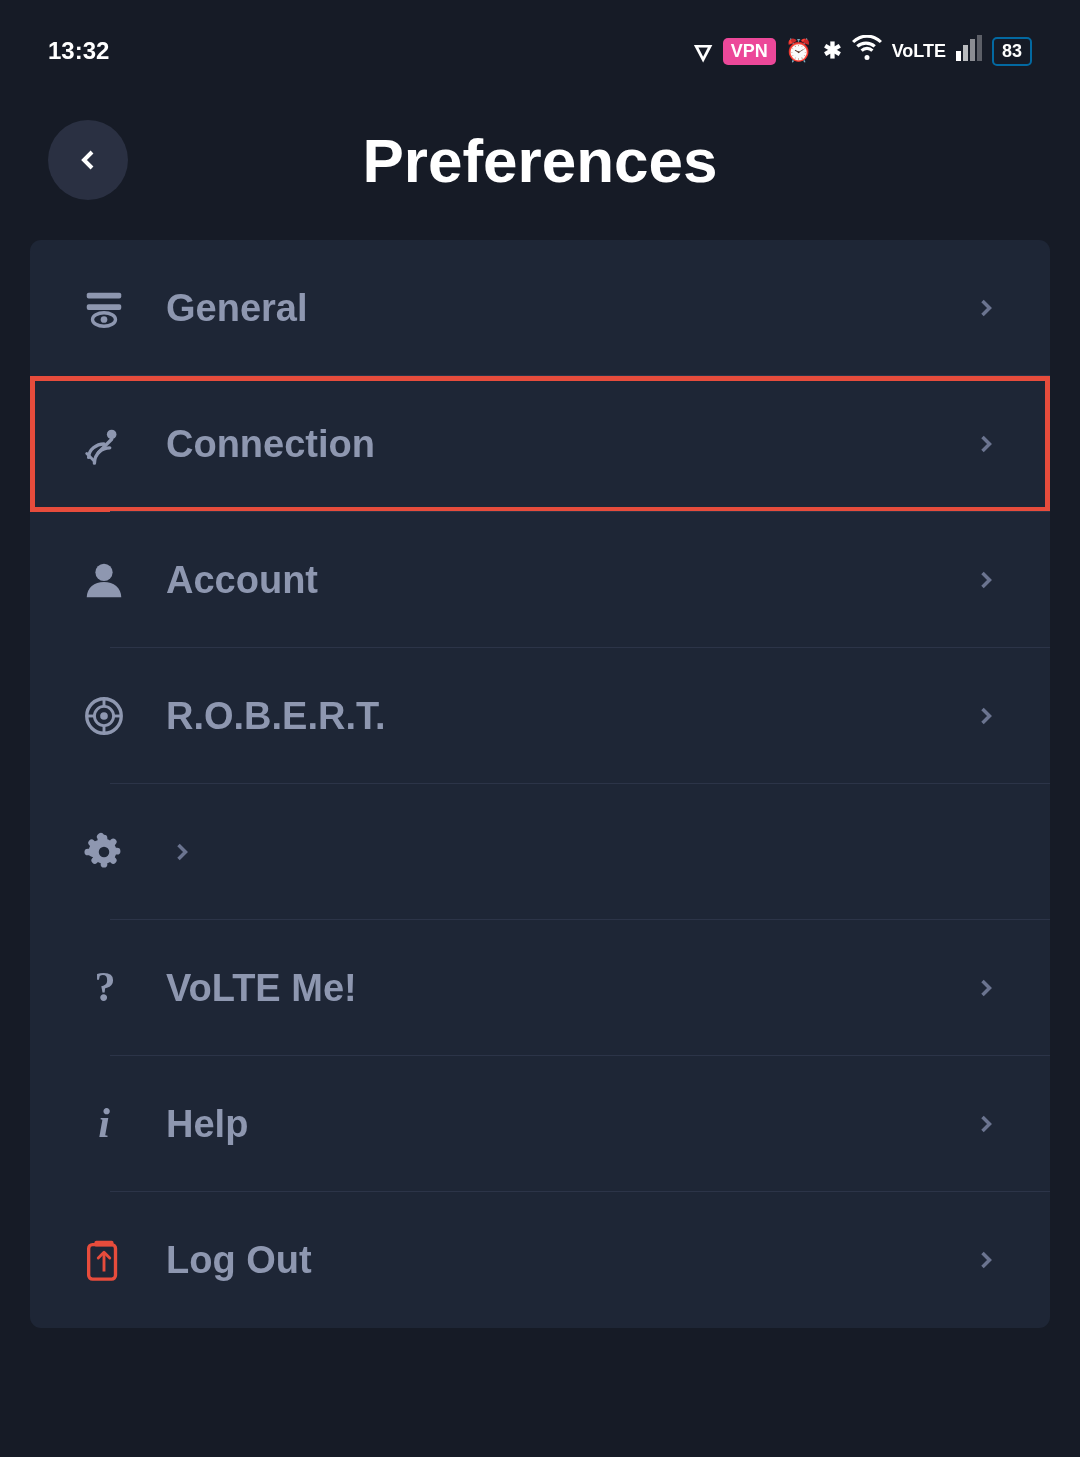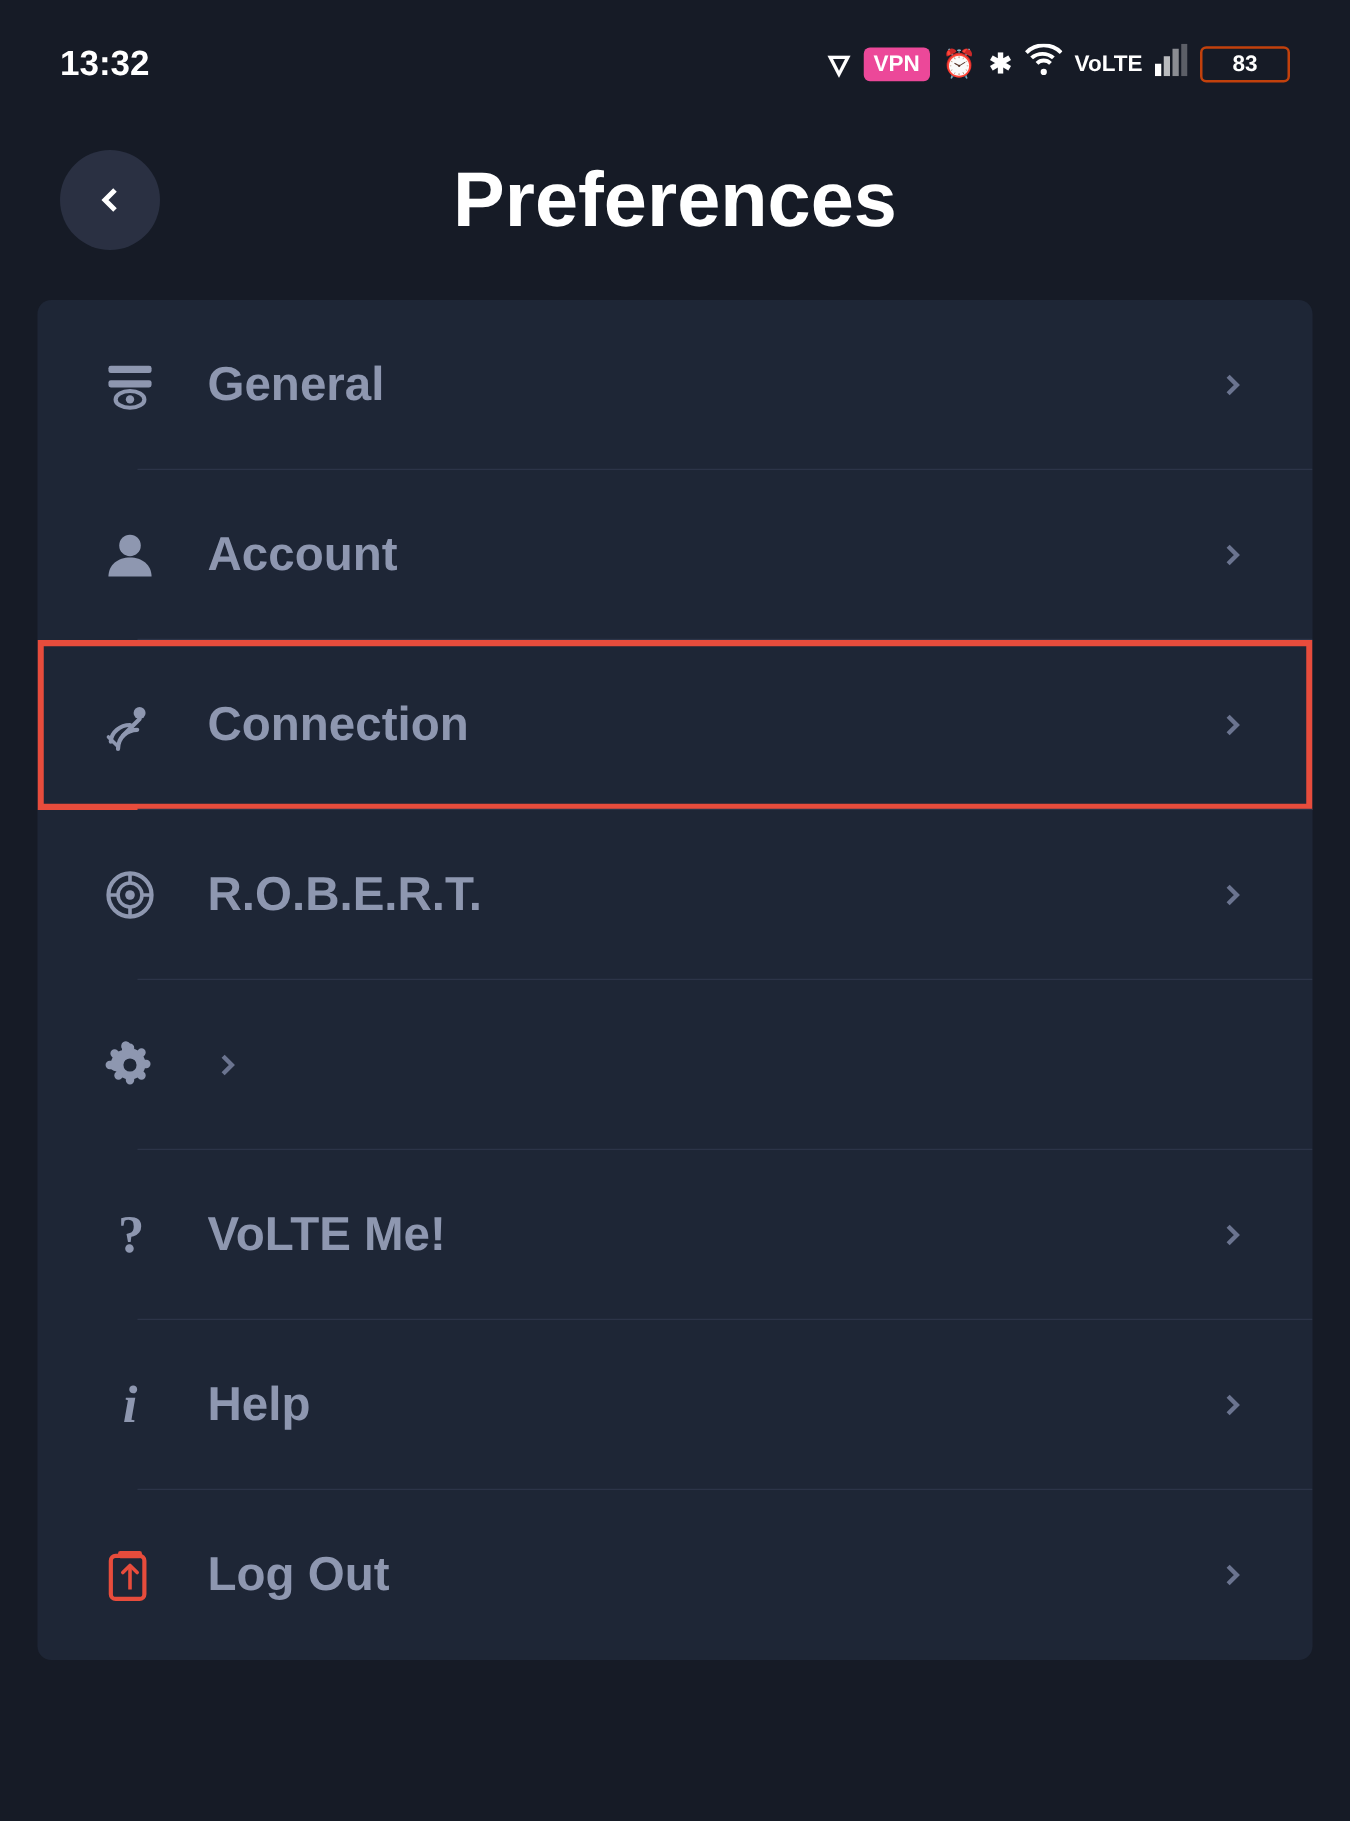--- a/index.html
+++ b/index.html
@@ -18,21 +18,21 @@
       display: flex;
       justify-content: space-between;
       align-items: center;
       padding: 28px 48px 16px;
       font-size: 30px;
       font-weight: 600;
       color: #ffffff;
     }
 
     .status-bar-time {
-      font-size: 28px;
+      font-size: 24px;
       font-weight: 600;
     }
 
     .status-bar-icons {
       display: flex;
       align-items: center;
       gap: 10px;
     }
 
     .status-icon {
@@ -43,23 +43,23 @@
     .vpn-badge {
       background: #ec4899;
       color: white;
       font-size: 18px;
       font-weight: 700;
       padding: 3px 8px;
       border-radius: 5px;
     }
 
     .battery-badge {
-      border: 2px solid #c2410c;
+      border: 2px solid #0369a1;
       border-radius: 5px;
-      padding: 2px 24px;
+      padding: 2px 8px;
       font-size: 18px;
       font-weight: 600;
       position: relative;
     }
 
     
     .header {
       display: flex;
       align-items: center;
       padding: 30px 48px 40px;
@@ -230,47 +230,47 @@
       </svg>
     </div>
     <span class="menu-label">General</span>
     <div class="chevron">
       <svg viewBox="0 0 24 24">
           <polyline points="9 18 15 12 9 6"></polyline>
         </svg>
     </div>
   </div>
 
-  <div class="menu-item">
-    <div class="menu-icon">
-      <svg viewBox="0 0 48 48" xmlns="http://www.w3.org/2000/svg">
-        <circle cx="24" cy="16" r="9" fill="#8e97b0"></circle>
-        <path d="M6 42c0-10 8-16 18-16s18 6 18 16" fill="#8e97b0"></path>
-      </svg>
-    </div>
-    <span class="menu-label">Account</span>
-    <div class="chevron">
-      <svg viewBox="0 0 24 24">
-          <polyline points="9 18 15 12 9 6"></polyline>
-        </svg>
-    </div>
-  </div>
-
   <div class="menu-item highlighted">
     <div class="menu-icon">
 
       <svg viewBox="0 0 48 48" xmlns="http://www.w3.org/2000/svg" fill="#8e97b0">
         <circle cx="32" cy="14" r="5"></circle>
         <line x1="32" y1="19" x2="18" y2="33" stroke="#8e97b0" stroke-width="3.5" stroke-linecap="round"></line>
         <path d="M8 38 C8 30 16 24 24 24" stroke="#8e97b0" stroke-width="3.5" fill="none" stroke-linecap="round"></path>
         <path d="M14 44 C14 34 22 28 30 28" stroke="#8e97b0" stroke-width="3.5" fill="none" stroke-linecap="round"></path>
         <line x1="6" y1="34" x2="14" y2="42" stroke="#8e97b0" stroke-width="3" stroke-linecap="round"></line>
       </svg>
     </div>
     <span class="menu-label">Connection</span>
+    <div class="chevron">
+      <svg viewBox="0 0 24 24">
+          <polyline points="9 18 15 12 9 6"></polyline>
+        </svg>
+    </div>
+  </div>
+
+  <div class="menu-item">
+    <div class="menu-icon">
+      <svg viewBox="0 0 48 48" xmlns="http://www.w3.org/2000/svg">
+        <circle cx="24" cy="16" r="9" fill="#8e97b0"></circle>
+        <path d="M6 42c0-10 8-16 18-16s18 6 18 16" fill="#8e97b0"></path>
+      </svg>
+    </div>
+    <span class="menu-label">Account</span>
     <div class="chevron">
       <svg viewBox="0 0 24 24">
           <polyline points="9 18 15 12 9 6"></polyline>
         </svg>
     </div>
   </div>
 
   <div class="menu-item">
     <div class="menu-icon">
       <svg viewBox="0 0 48 48" xmlns="http://www.w3.org/2000/svg" fill="#8e97b0">

